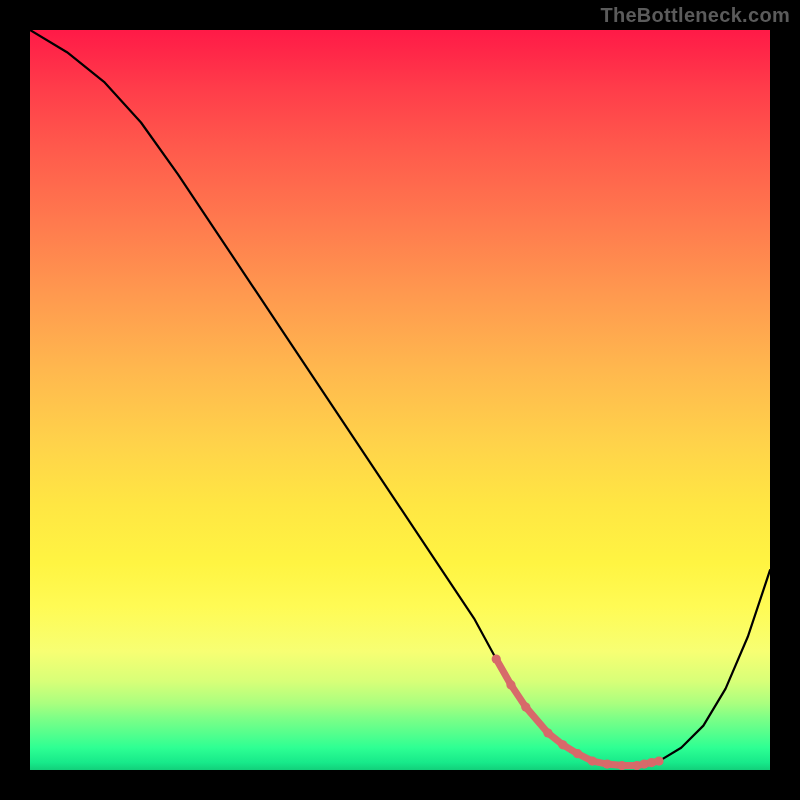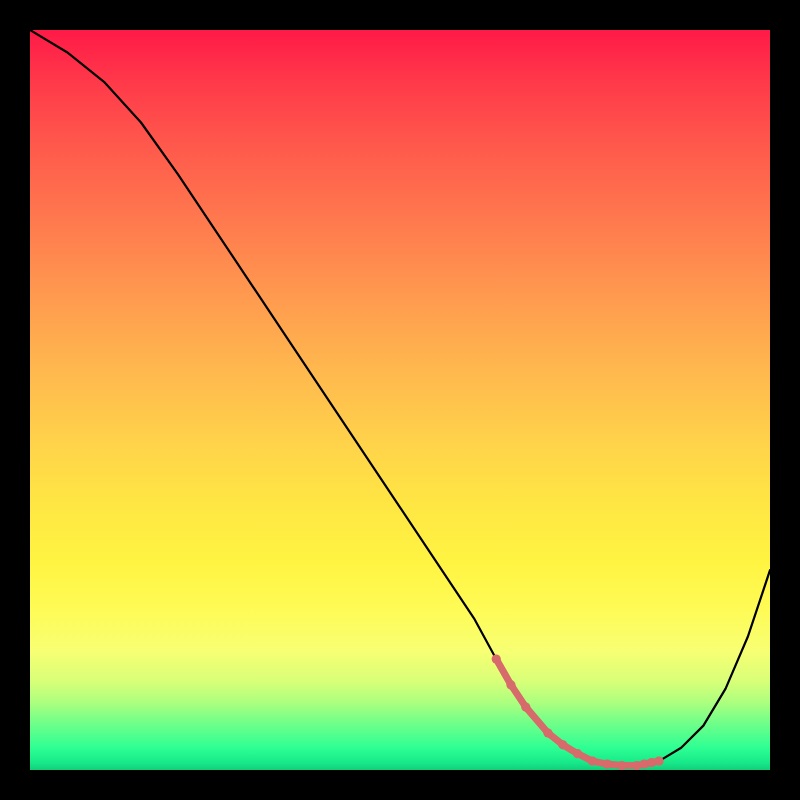--- a/index.html
+++ b/index.html
@@ -62,20 +62,21 @@
   }
   svg.curve {
     position: absolute;
     inset: 0;
   }
 </style>
 </head>
 <body>
 
 <div class="frame">
+  <div class="watermark">TheBottleneck.com</div>
   <div class="plot-area">
     <div class="gradient"></div>
     <svg class="curve" viewBox="0 0 740 740" preserveAspectRatio="none">
       <path id="main-curve" fill="none" stroke="#000000" stroke-width="2.2" stroke-linejoin="round" stroke-linecap="round" d="M0.00 0.00 L37.00 22.20 L74.00 51.80 L111.00 92.50 L148.00 144.30 L185.00 199.80 L222.00 255.30 L259.00 310.80 L296.00 366.30 L333.00 421.80 L370.00 477.30 L407.00 532.80 L444.00 588.30 L466.20 629.00 L481.00 654.90 L495.80 677.10 L518.00 703.00 L540.20 721.50 L562.40 731.12 L584.60 734.82 L606.80 735.56 L629.00 731.12 L651.20 717.80 L673.40 695.60 L695.60 658.60 L717.80 606.80 L740.00 540.20"></path>
       <path id="flat-curve" fill="none" stroke-width="7" stroke-linecap="round" stroke-linejoin="round" d="M466.20 629.00 L481.00 654.90 L495.80 677.10 L518.00 703.00 L532.80 714.84 L547.60 723.72 L562.40 731.12 L577.20 734.08 L592.00 735.56 L606.80 735.56 L614.20 734.08 L621.60 732.60 L629.00 731.12" stroke="#d76a6a"></path>
       <g id="flat-dots">
           <circle cx="466.20" cy="629.00" r="4.6" fill="#d76a6a"></circle>
           <circle cx="481.00" cy="654.90" r="4.6" fill="#d76a6a"></circle>
           <circle cx="495.80" cy="677.10" r="4.6" fill="#d76a6a"></circle>
           <circle cx="518.00" cy="703.00" r="4.6" fill="#d76a6a"></circle>

